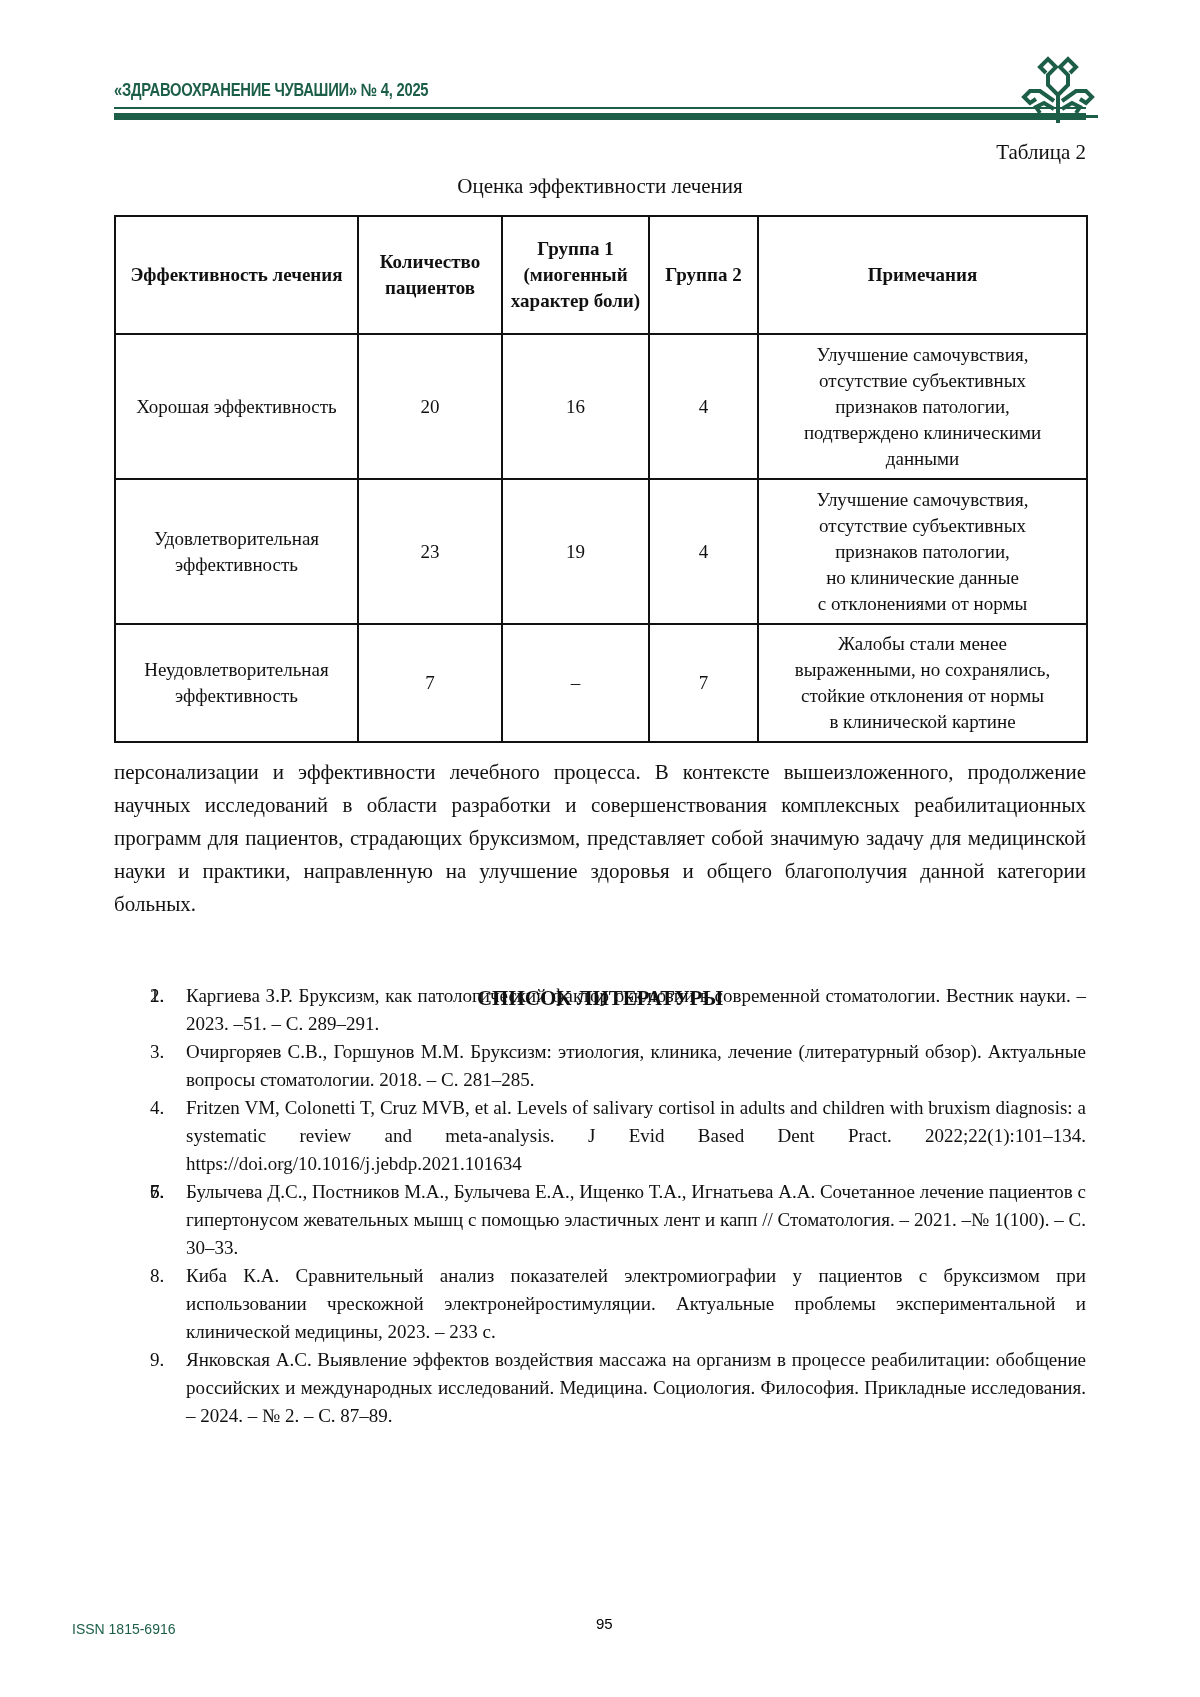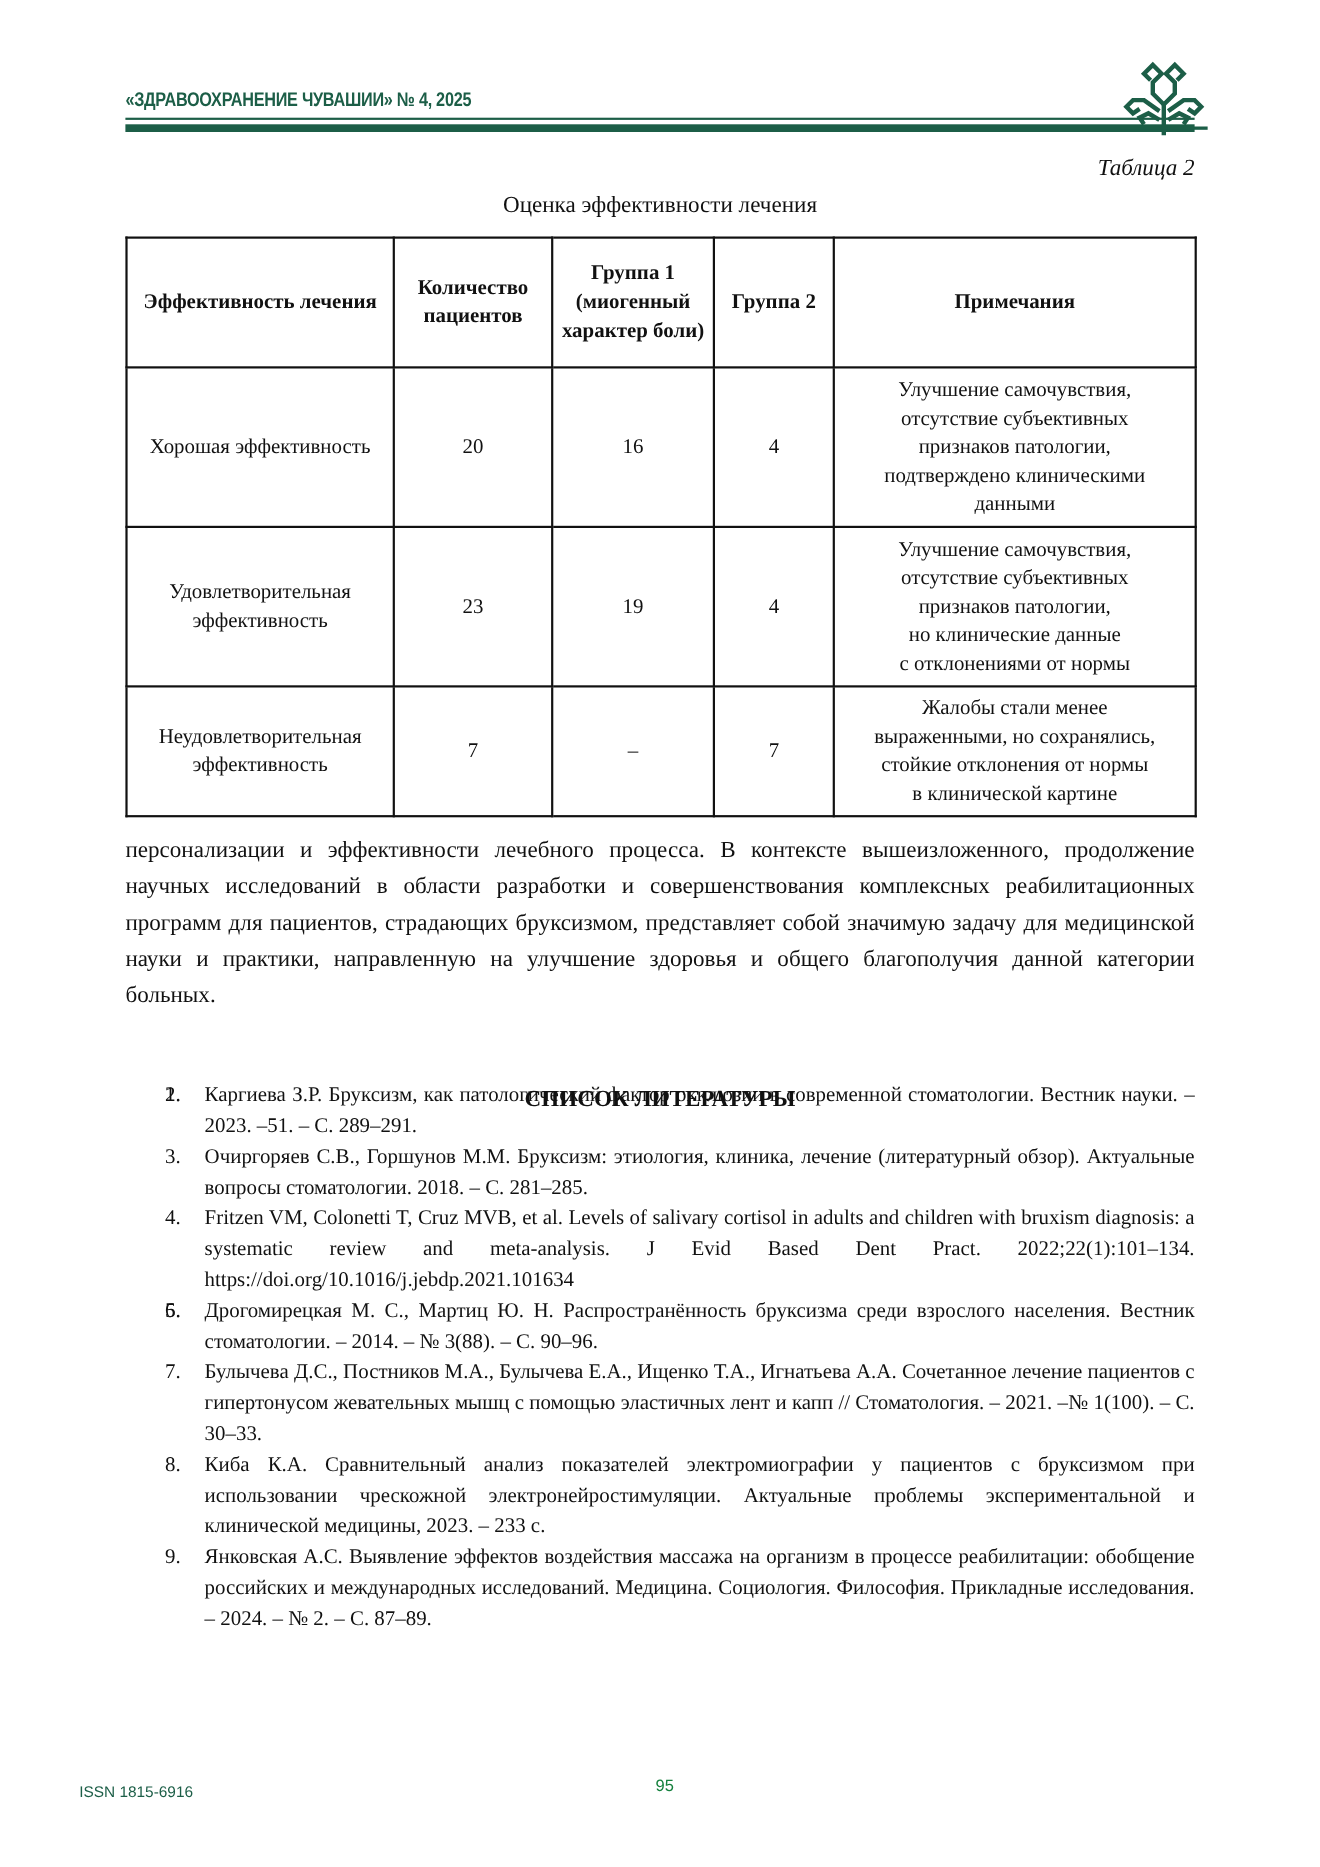--- a/index.html
+++ b/index.html
@@ -14,21 +14,21 @@
       font-weight: bold; font-size: 18px; letter-spacing: -0.3px;
       color: #1c5e47; transform: scaleX(0.82); transform-origin: left center;
       white-space: nowrap;
     }
     .rule-thin { position: absolute; left: 114px; top: 107px; width: 972px; height: 2px; background: #1c5e47; }
     .rule-thick { position: absolute; left: 114px; top: 113px; width: 972px; height: 7px; background: #1c5e47; }
     .logo { position: absolute; left: 1018px; top: 55px; width: 80px; height: 70px; }
 
     .table-label {
       position: absolute; right: 114px; top: 140px;
-      font-style: italic; font-size: 21px;
+      font-size: 21px;
     }
     .table-title {
       position: absolute; left: 114px; width: 972px; top: 174px;
       text-align: center; font-size: 21px;
     }
     table.results {
       position: absolute; left: 114px; top: 215px; width: 972px;
       border-collapse: collapse; table-layout: fixed;
       font-size: 19px; line-height: 26px;
     }
@@ -59,21 +59,21 @@
     ol.refs li .num { position: absolute; left: 36px; top: 0; }
 
     .footer-issn {
       position: absolute; left: 72px; top: 1621px;
       font-family: "Liberation Sans", "DejaVu Sans", sans-serif;
       font-size: 14px; color: #1c5e47;
     }
     .footer-page {
       position: absolute; left: 596px; top: 1615px;
       font-family: "Liberation Sans", "DejaVu Sans", sans-serif;
-      font-size: 15px; color: #15803d;
+      font-size: 15px; color: #000000;
     }
   </style>
 </head>
 <body>
 
 <div>
   <div class="header-title">«ЗДРАВООХРАНЕНИЕ ЧУВАШИИ» № 4, 2025</div>
   <div class="rule-thin"></div>
   <div class="rule-thick"></div>
   <svg class="logo" viewBox="0 0 80 70">
@@ -154,20 +154,20 @@
 
 <p class="body-text" style="margin:0">персонализации и эффективности лечебного процесса. В контексте вышеизложенного, продолжение научных исследований в области разработки и совершенствования комплексных реабилитационных программ для пациентов, страдающих бруксизмом, представляет собой значимую задачу для медицинской науки и практики, направленную на улучшение здоровья и общего благополучия данной категории больных.</p>
 
 <div class="refs-title">СПИСОК ЛИТЕРАТУРЫ</div>
 <ol class="refs">
   <li><span class="num">1.</span></li>
   <li><span class="num">2.</span><span>Каргиева З.Р. Бруксизм, как патологический фактор окклюзии в современной стоматологии. Вестник науки. – 2023. –51. – С. 289–291.</span></li>
   <li><span class="num">3.</span><span>Очиргоряев С.В., Горшунов М.М. Бруксизм: этиология, клиника, лечение (литературный обзор). Актуальные вопросы стоматологии. 2018. – С. 281–285.</span></li>
   <li><span class="num">4.</span><span>Fritzen VM, Colonetti T, Cruz MVB, et al. Levels of salivary cortisol in adults and children with bruxism diagnosis: a systematic review and meta-analysis. J Evid Based Dent Pract. 2022;22(1):101–134. https://doi.org/10.1016/j.jebdp.2021.101634</span></li>
   <li><span class="num">5.</span></li>
-  <li><span class="num">6.</span><span>Дрогомирецкая М. С., Мартиц Ю. Н. Распространённость бруксизма среди взрослого населения. Вестник стоматологии. – 2014. – № 3(88). – С. 90–96.</span></li>
+  <li><span class="num">6.</span></li>
   <li><span class="num">7.</span><span>Булычева Д.С., Постников М.А., Булычева Е.А., Ищенко Т.А., Игнатьева А.А. Сочетанное лечение пациентов с гипертонусом жевательных мышц с помощью эластичных лент и капп // Стоматология. – 2021. –№ 1(100). – С. 30–33.</span></li>
   <li><span class="num">8.</span><span>Киба К.А. Сравнительный анализ показателей электромиографии у пациентов с бруксизмом при использовании чрескожной электронейростимуляции. Актуальные проблемы экспериментальной и клинической медицины, 2023. – 233 с.</span></li>
   <li><span class="num">9.</span><span>Янковская А.С. Выявление эффектов воздействия массажа на организм в процессе реабилитации: обобщение российских и международных исследований. Медицина. Социология. Философия. Прикладные исследования. – 2024. – № 2. – С. 87–89.</span></li>
 </ol>
 
 <div class="footer-issn">ISSN 1815-6916</div>
 <div class="footer-page">95</div>
 
 </body></html>

